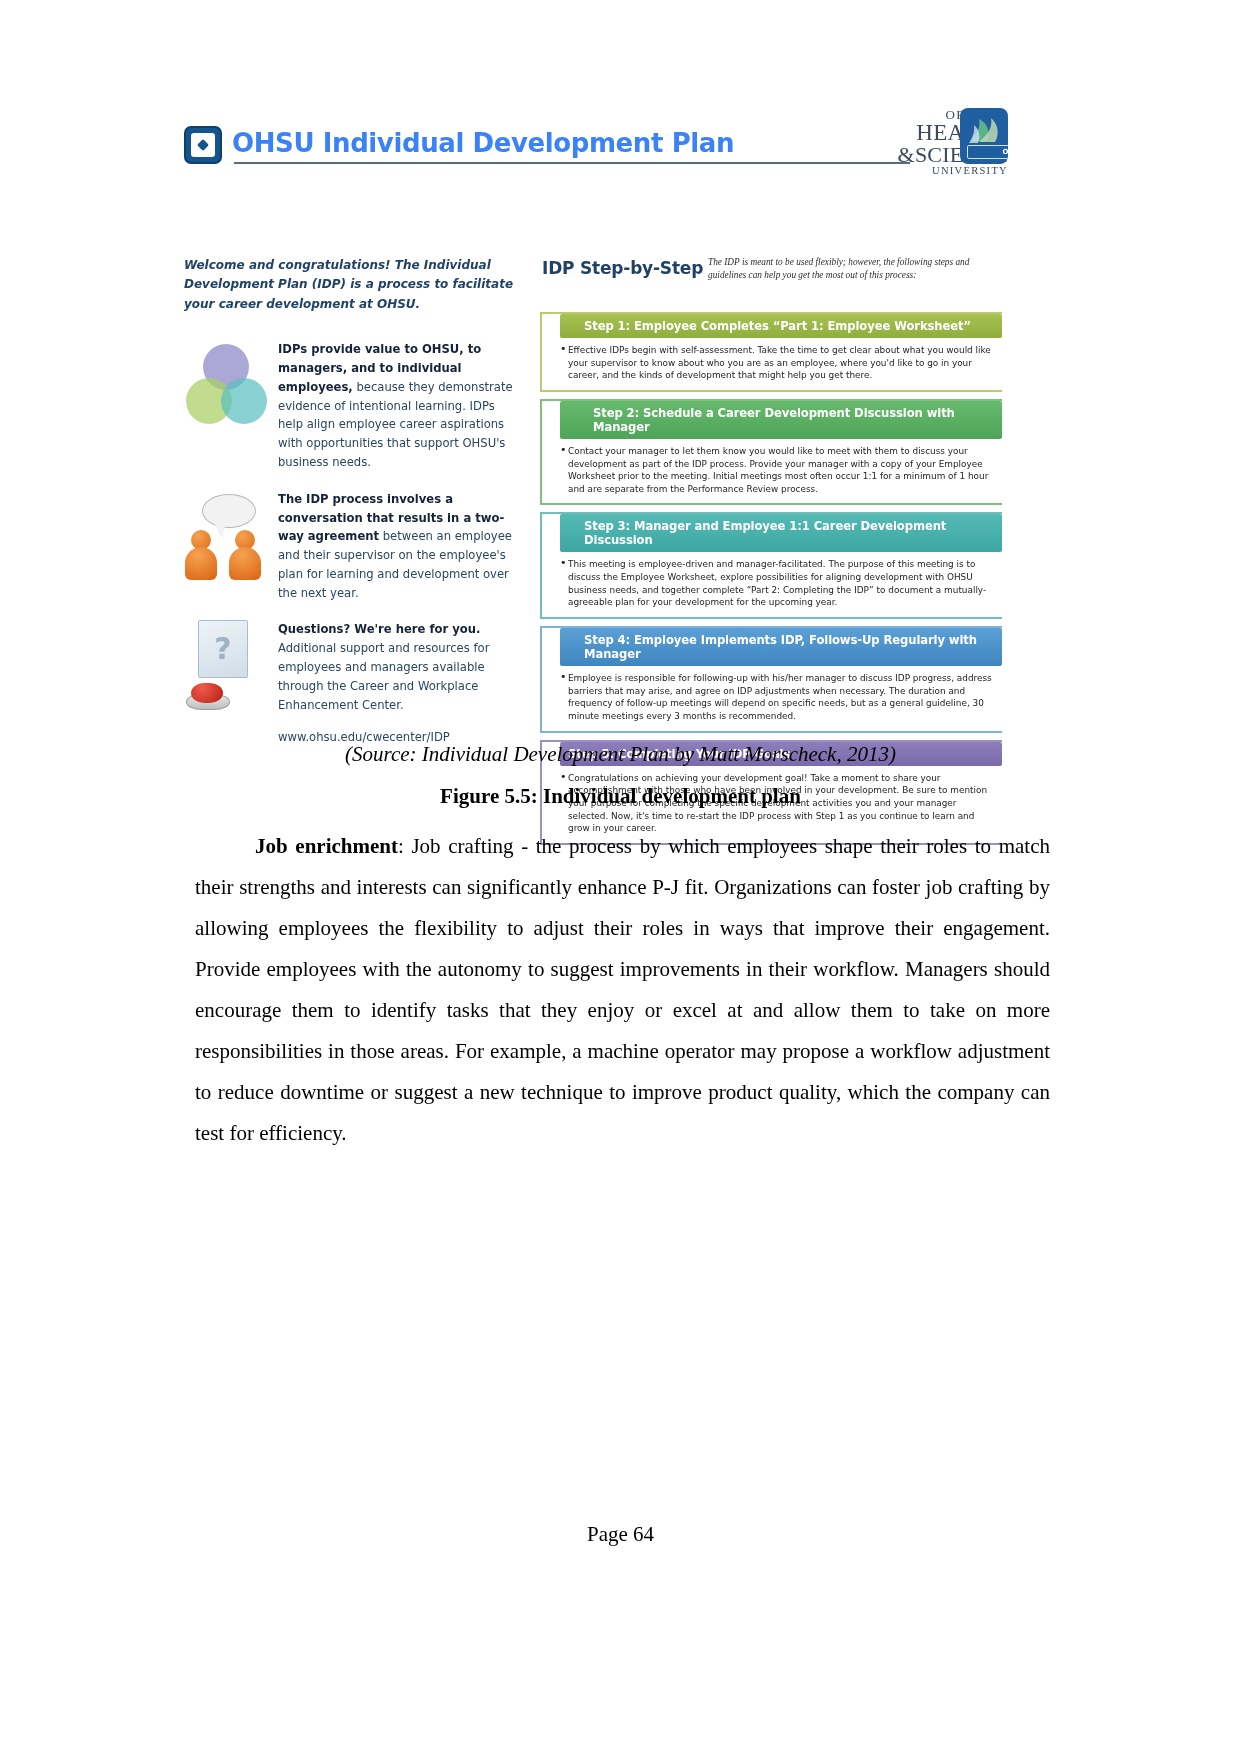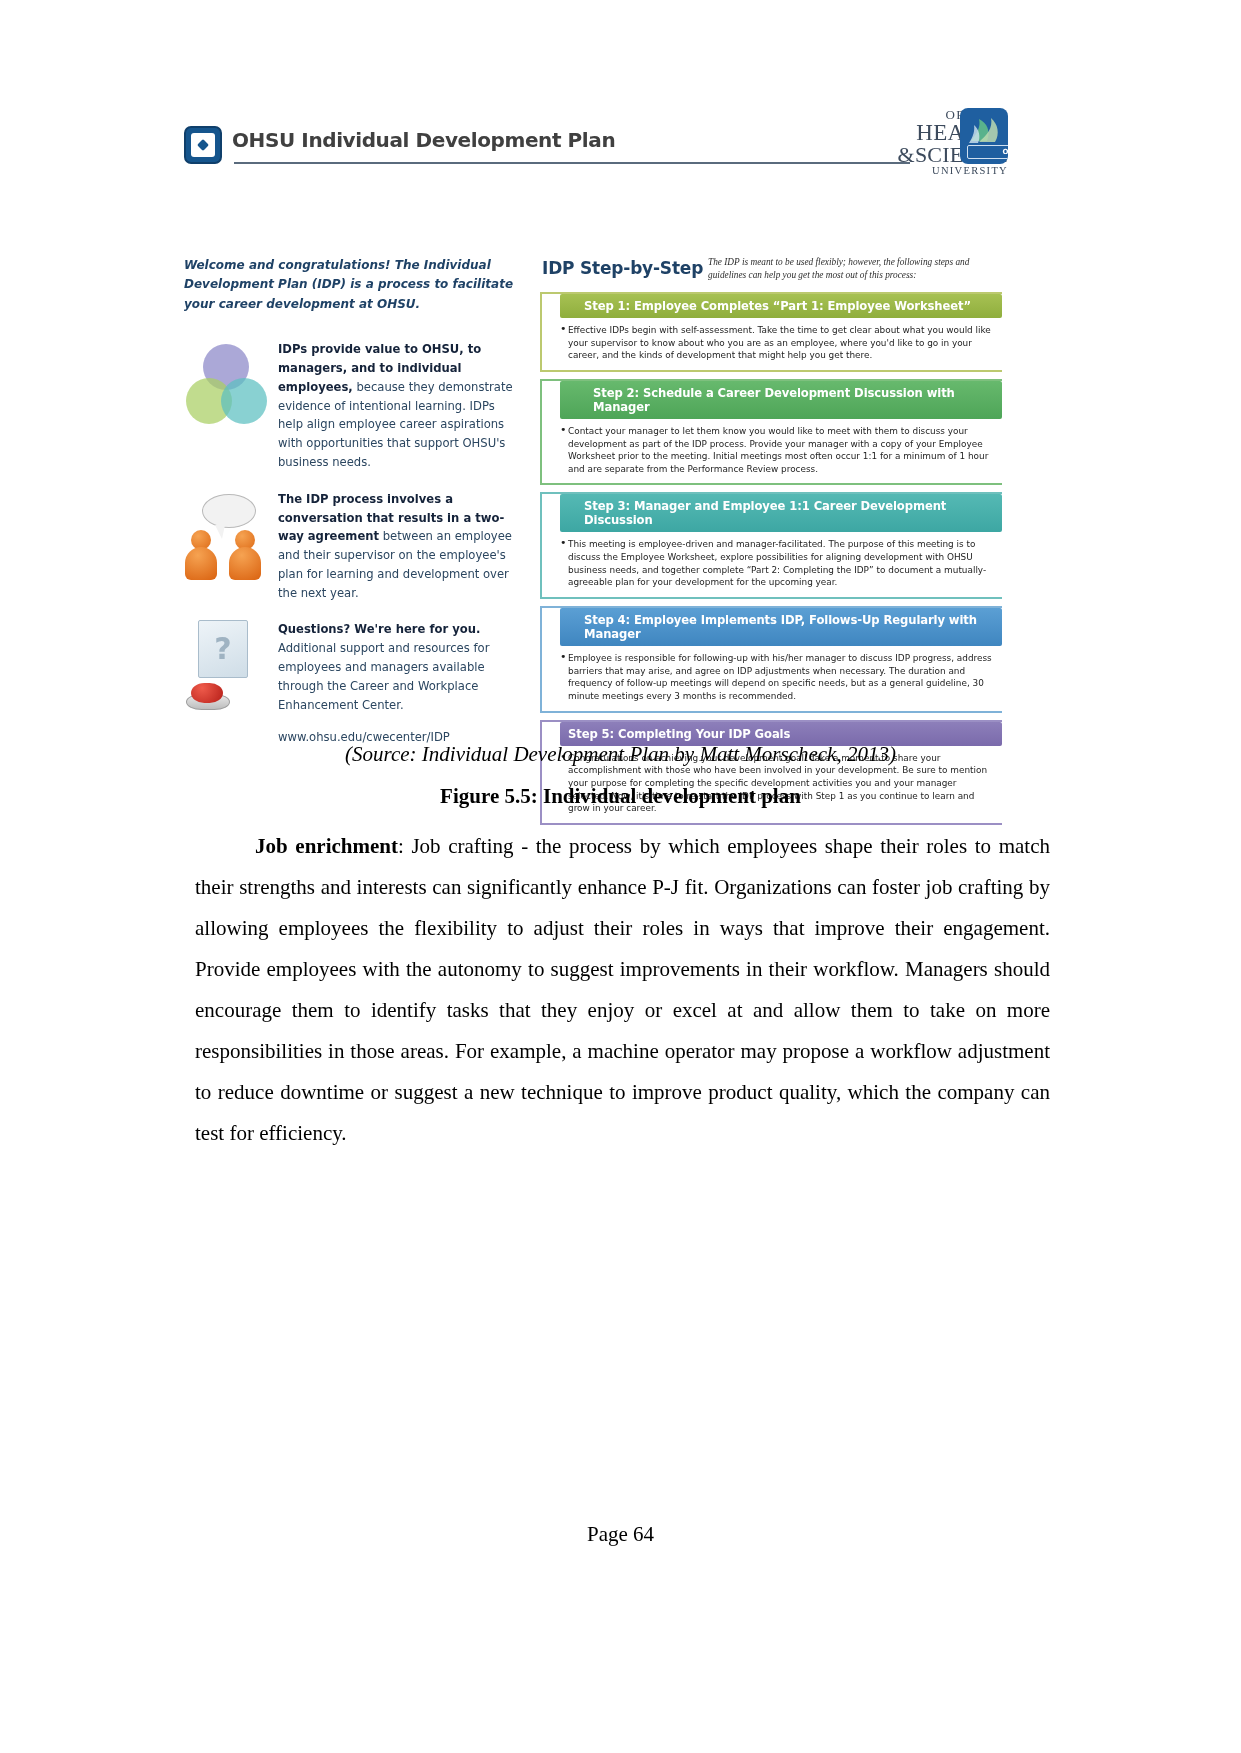--- a/index.html
+++ b/index.html
@@ -56,23 +56,23 @@
   .bm-d3 { left: 9px;  bottom: 9px; }
   .bm-d4 { right: 9px; bottom: 9px; }
   .bm-c  { left: 50%; top: 50%; margin-left: -4px; margin-top: -4px;
            width: 8px; height: 8px; background: #15558d; transform: rotate(45deg); }
 
   .fig-title {
     position: absolute;
     left: 54px; top: 24px;
     font-family: "DejaVu Sans", sans-serif;
     font-weight: bold;
-    font-size: 20px;
+    font-size: 26px;
     letter-spacing: -0.4px;
-    color: #404040;
+    color: #3b82f6;
     white-space: nowrap;
   }
   .title-rule {
     position: absolute;
     left: 56px; top: 58px;
     width: 676px;
     height: 2px;
     background: #5a6b7d;
   }
 
@@ -303,21 +303,21 @@
     padding: 6px 8px 2px 26px;
     position: relative;
   }
   .step .sbody .bullet {
     position: absolute;
     left: 18px; top: 5px;
     font-size: 11px;
     line-height: 1;
   }
 
-  .step-1 { border-color: #bcc96f; }
+  .step-1 { border-color: #bcc96f; margin-top: 20px; }
   .step-1 .sbar { background: linear-gradient(180deg, #a7c153, #8fae3d); }
   .step-2 { border-color: #7ec07e; }
   .step-2 .sbar { background: linear-gradient(180deg, #67b96d, #4ea558); padding-left: 33px; }
   .step-3 { border-color: #6fc0bd; }
   .step-3 .sbar { background: linear-gradient(180deg, #55b9b4, #3da7a3); }
   .step-4 { border-color: #7fb2d8; }
   .step-4 .sbar { background: linear-gradient(180deg, #5b9fd4, #3f86c0); }
   .step-5 { border-color: #9b8fc4; }
   .step-5 .sbar { background: linear-gradient(180deg, #8d7fba, #7a6aab); padding-left: 8px; }
 

